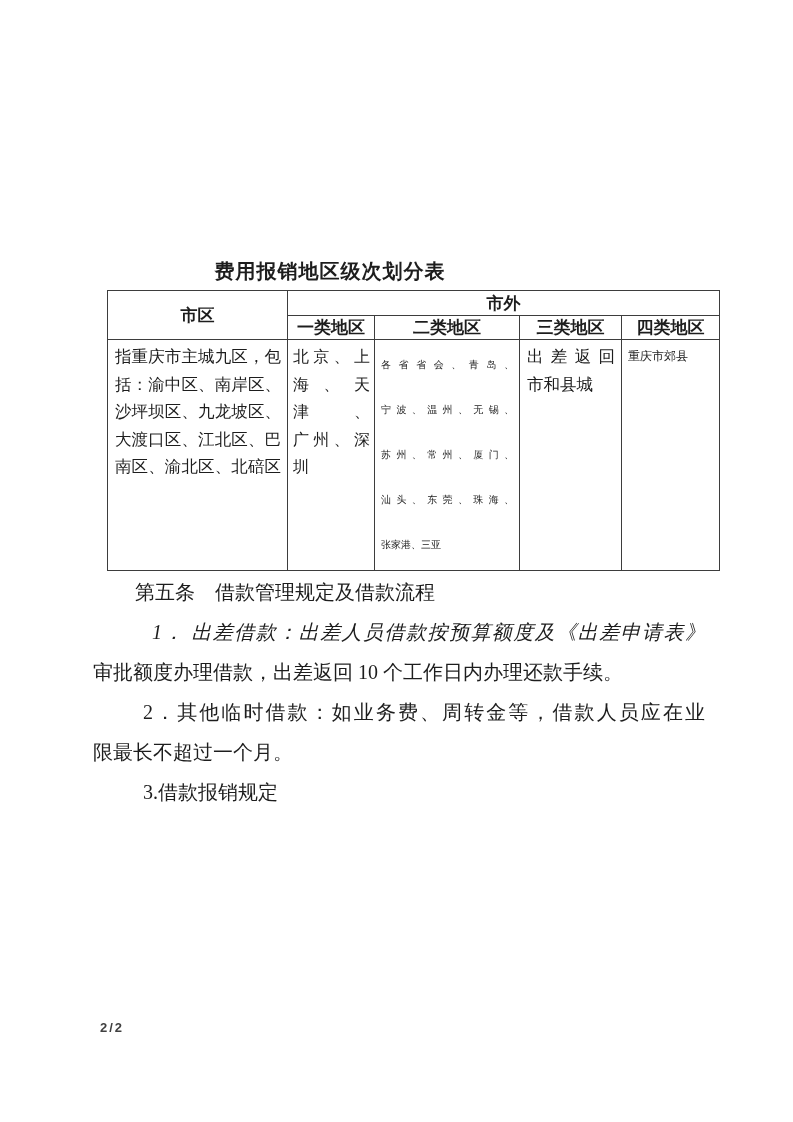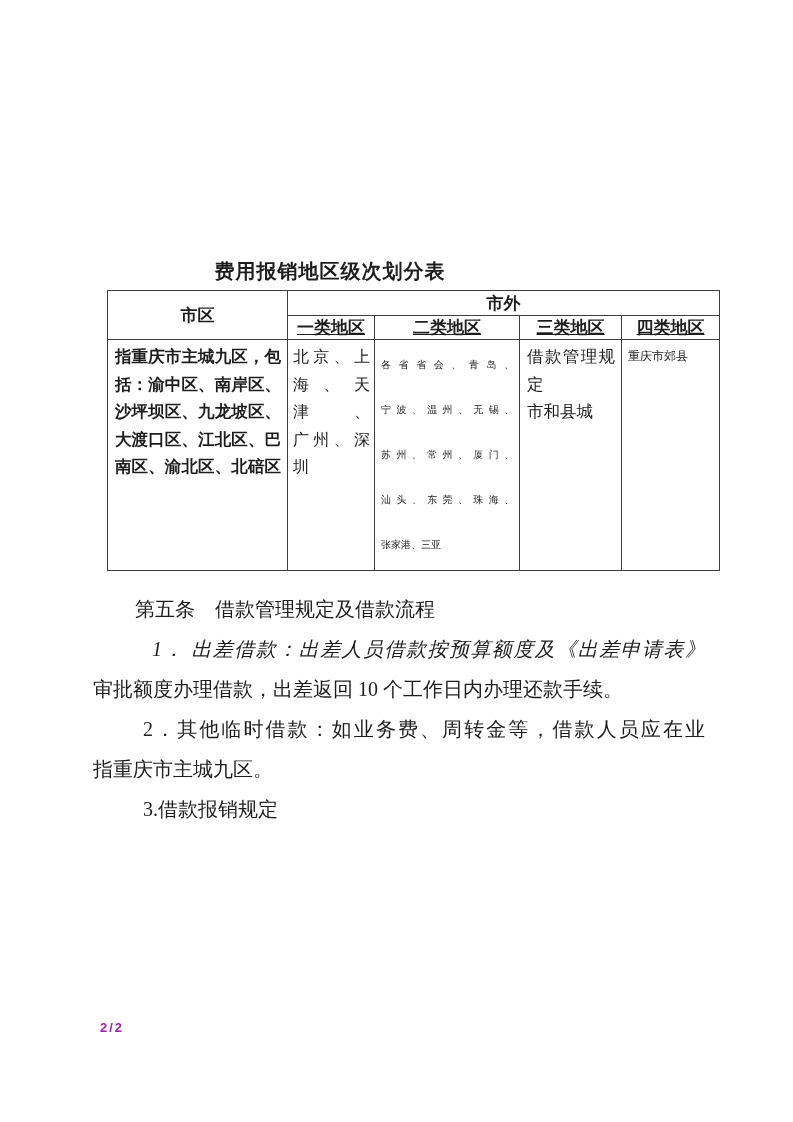--- a/index.html
+++ b/index.html
@@ -30,46 +30,46 @@
   }
   table.region td {
     border:1px solid #3d3d3d;
     overflow:hidden;
   }
   td.hd {
     text-align:center; vertical-align:middle;
     font-weight:700; font-size:17px;
   }
   tr.hr1 td { height:25px; }
-  tr.hr2 td { height:24px;text-decoration:underline; }
+  tr.hr2 td { height:24px; }
   tr.br  td { height:231px; vertical-align:top; }
-  td.c1 { font-size:16.5px; padding:3px 6px 0 7px;font-weight:bold; }
+  td.c1 { font-size:16.5px; padding:3px 6px 0 7px; }
   td.c2 { font-size:16px;   padding:3px 4px 0 5px;margin-left:8px; }
   td.c3 { font-size:10px;   padding:2px 5px 0 6px; }
   td.c4 { font-size:16.5px; padding:3px 6px 0 7px; }
   td.c5 { font-size:12px; padding:3px 9px 0 6px; }
   .cl  { line-height:27.5px; overflow:hidden; }
   .cl3 { line-height:45px;   overflow:hidden; }
   .j   { text-align:justify; text-align-last:justify; }
   
   .content {
-    position:absolute; left:93px; top:589px; width:612px;
+    position:absolute; left:93px; top:572px; width:612px;
     font-size:20px; line-height:40px;
   }
   .content .line { height:40px; overflow:hidden; }
   .content .jl { text-align:justify; text-align-last:justify; }
   .ind2  { text-indent:42px; }
   .ind25 { text-indent:50px; }
   .ind28 { text-indent:59px;font-style:italic; }
   
   .page-num {
     position:absolute; left:100px; top:1020px;
     font-family:"Liberation Sans","DejaVu Sans",sans-serif;
     font-weight:700; font-size:13px; letter-spacing:2px;
-    color:#a21caf;
+    color:#404040;
   }
 </style>
 </head>
 <body>
 
 <div class="page">
 
   <div class="doc-title">费用报销地区级次划分表</div>
 
   <table class="region">
@@ -106,38 +106,38 @@
           <div class="cl">圳</div>
         </td>
         <td class="c3">
           <div class="cl3 j">各省省会、青岛、</div>
           <div class="cl3 j">宁波、温州、无锡、</div>
           <div class="cl3 j">苏州、常州、厦门、</div>
           <div class="cl3 j">汕头、东莞、珠海、</div>
           <div class="cl3">张家港、三亚</div>
         </td>
         <td class="c4">
-          <div class="cl j">借款管理规定</div>
+          <div class="cl j">出差返回</div>
           <div class="cl">市和县城</div>
         </td>
         <td class="c5">
           <div class="cl">重庆市郊县</div>
         </td>
       </tr>
     </tbody>
   </table>
 
   <div class="content">
     <div class="line ind2">第五条　借款管理规定及借款流程</div>
     <div>
       <div class="line jl ind28">1． 出差借款：出差人员借款按预算额度及《出差申请表》</div>
       <div class="line">审批额度办理借款，出差返回 10 个工作日内办理还款手续。</div>
     </div>
     <div>
       <div class="line jl ind25">2．其他临时借款：如业务费、周转金等，借款人员应在业</div>
-      <div class="line">指重庆市主城九区。</div>
+      <div class="line">限最长不超过一个月。</div>
     </div>
     <div class="line ind25">3.借款报销规定</div>
   </div>
 
   <div class="page-num">2/2</div>
 
 </div>
 
 </body></html>

